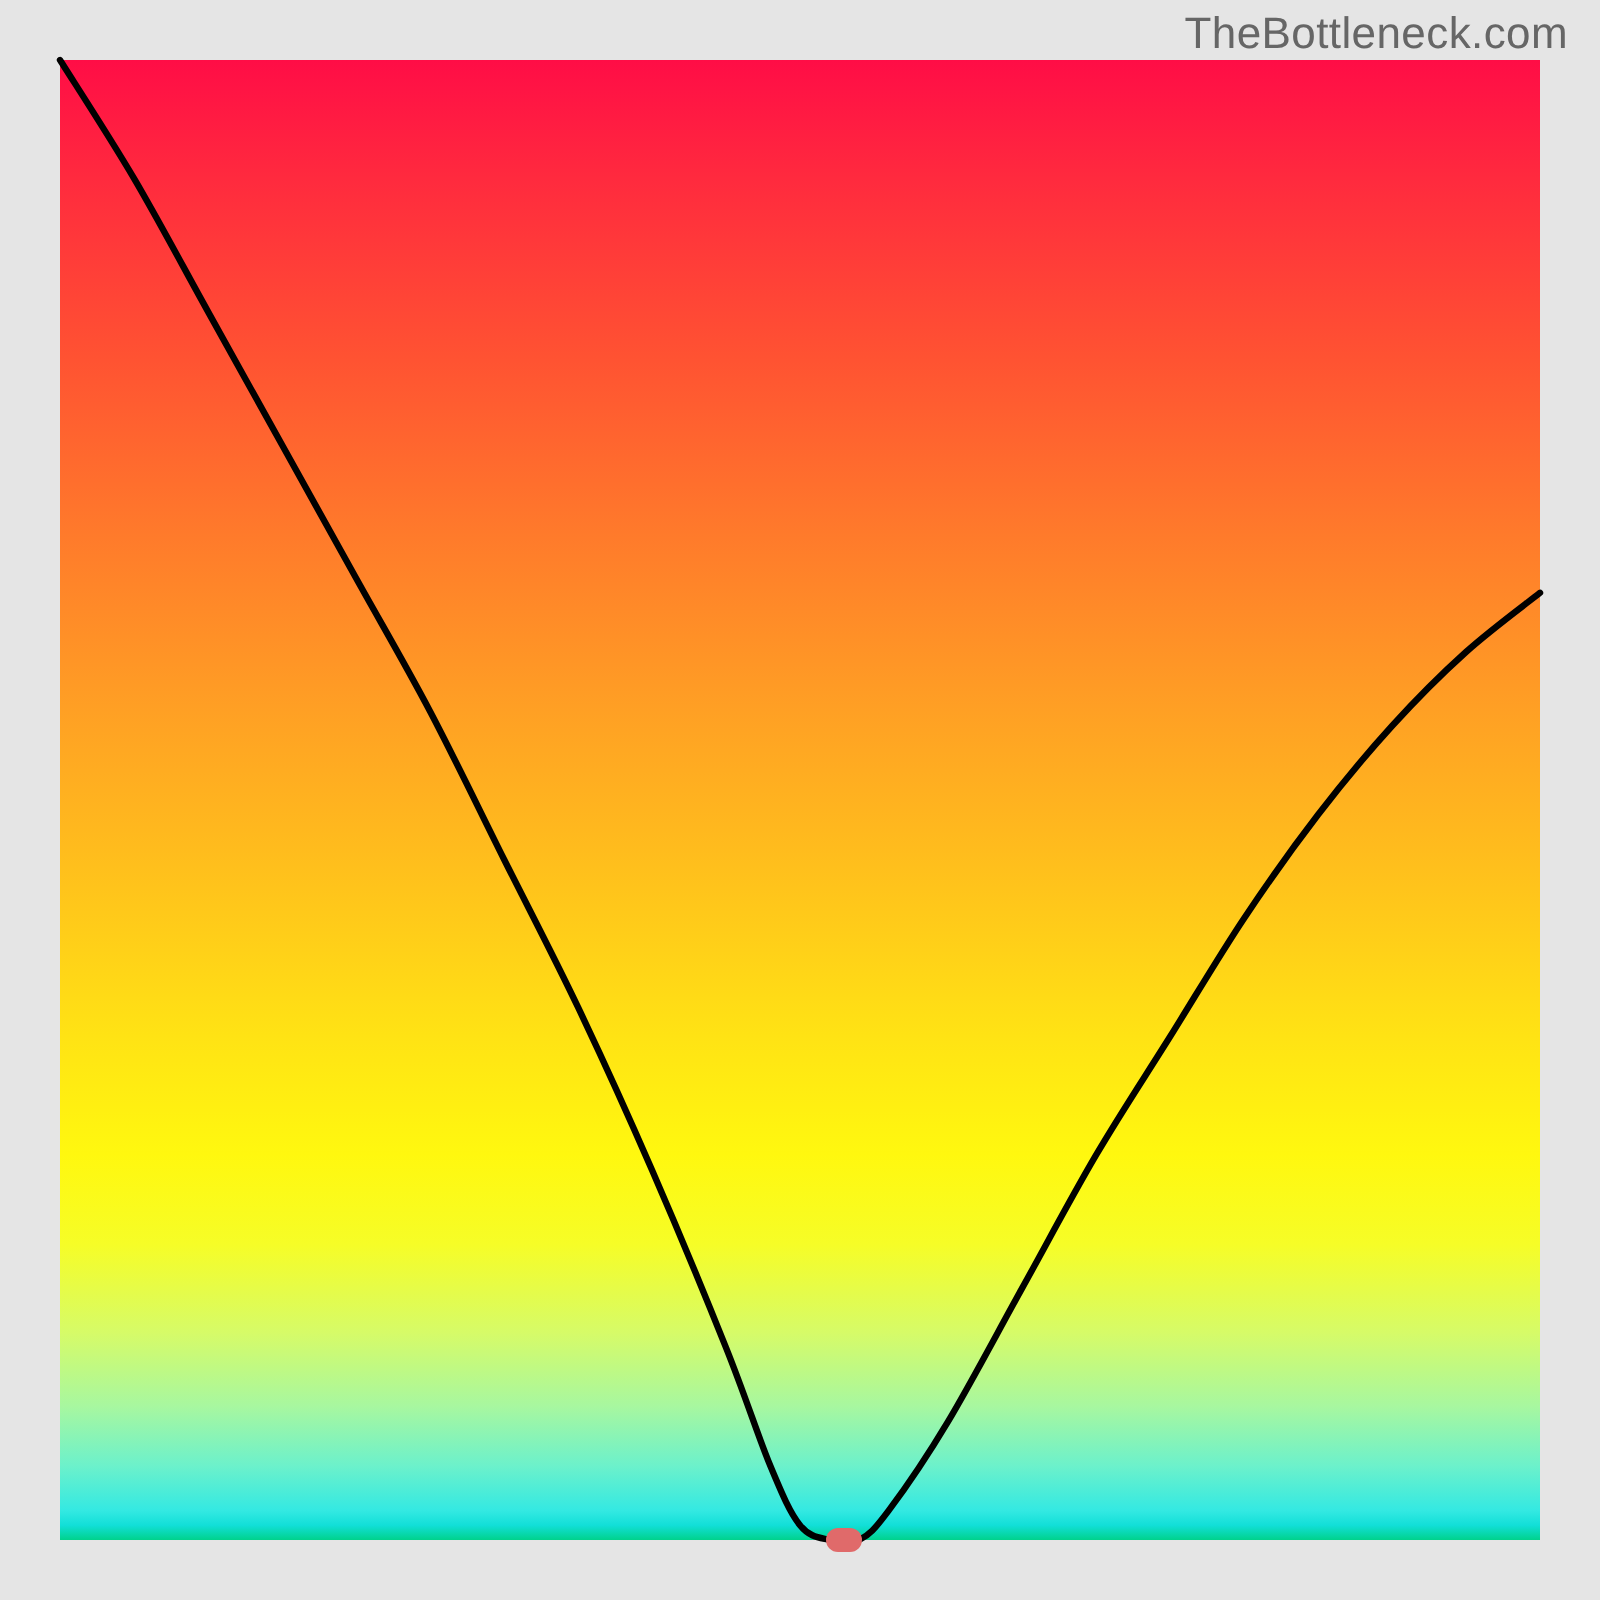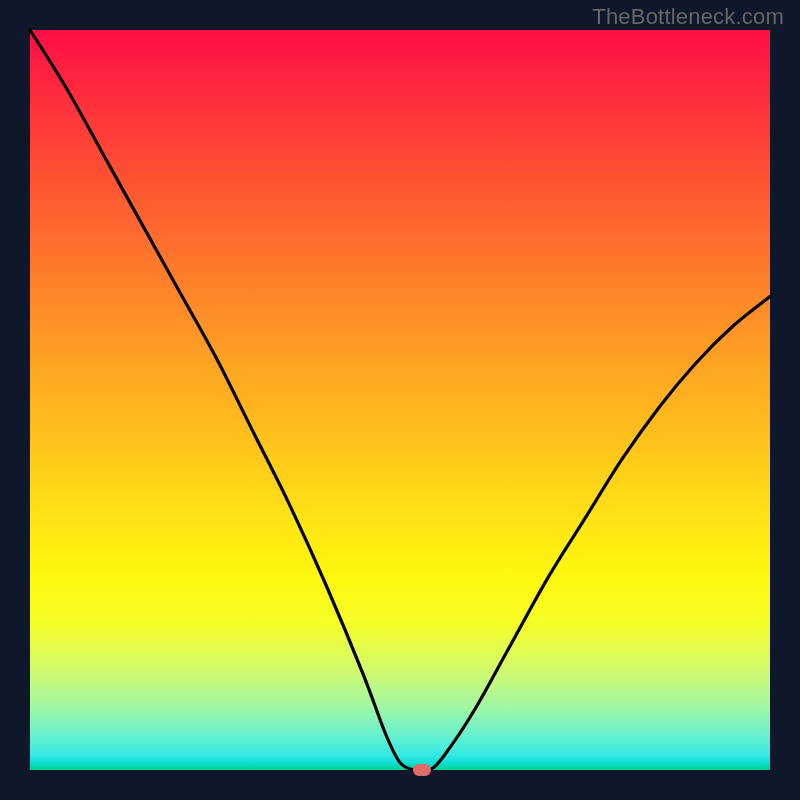--- a/index.html
+++ b/index.html
@@ -8,21 +8,21 @@
     width: 800px;
     height: 800px;
     background: #000;
     overflow: hidden;
     font-family: Arial, Helvetica, sans-serif;
   }
   .frame {
     position: relative;
     width: 800px;
     height: 800px;
-    background: #0f172a;
+    background: #e5e5e5;
   }
   .watermark {
     position: absolute;
     top: 4px;
     right: 16px;
     color: #666;
     font-size: 22px;
     font-weight: 500;
     letter-spacing: 0.2px;
     user-select: none;

